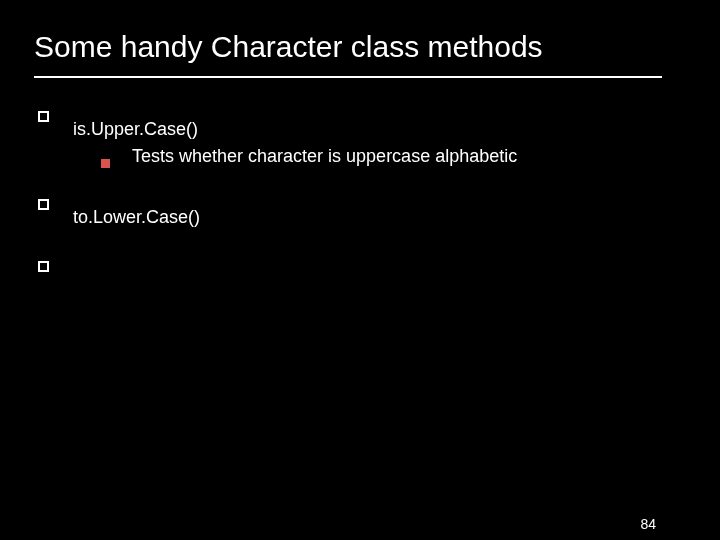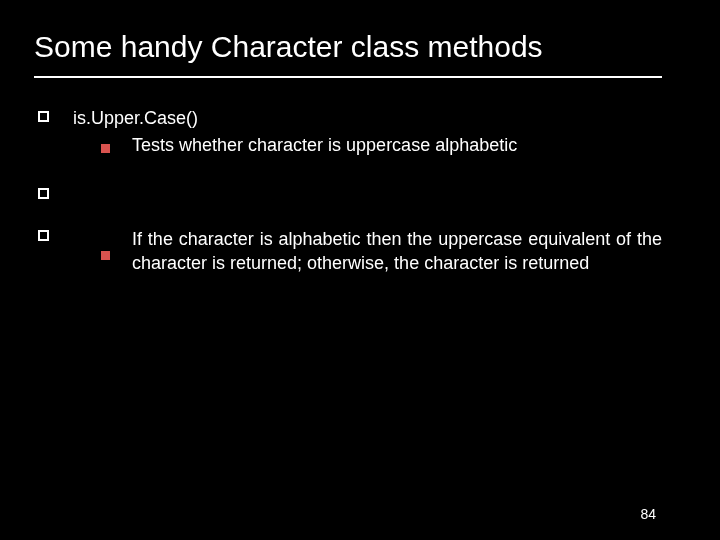--- a/index.html
+++ b/index.html
@@ -39,28 +39,29 @@
   .outline-bullet {
     width: 11px;
     height: 11px;
     border: 2px solid #fff;
     flex: 0 0 auto;
     margin-right: 24px;
     margin-top: 5px;
   }
   .top-body {
     flex: 1 1 auto;
+    margin-top: 11px;
   }
   .method-name {
     font-size: 18px;
     line-height: 1.4;
   }
   .sub-item {
     display: flex;
-    align-items: center;
+    align-items: flex-end;
     margin-top: 2px;
     padding-left: 28px;
   }
   .square-bullet {
     width: 9px;
     height: 9px;
     background: #d9534f;
     flex: 0 0 auto;
     margin-right: 22px;
     margin-top: 8px;
@@ -70,21 +71,21 @@
     line-height: 1.35;
     flex: 1 1 auto;
   }
   .justify {
     text-align: justify;
     text-align-last: left;
   }
   .page-num {
     position: absolute;
     right: 40px;
-    bottom: 18px;
+    bottom: 8px;
     font-size: 14px;
     color: #fff;
   }
 </style>
 </head>
 <body>
 
 <div class="slide">
   <h1 class="title">Some handy Character class methods</h1>
 
@@ -97,29 +98,26 @@
         <div class="sub-item">
           <span class="square-bullet"></span>
           <div class="sub-text">Tests whether character is uppercase alphabetic</div>
         </div>
       </div>
     </div>
 
     <div class="top-item">
       <span class="outline-bullet"></span>
       <div class="top-body">
+        <div class="method-name">to.Lower.Case()</div>
       </div>
     </div>
 
     <div class="top-item">
       <span class="outline-bullet"></span>
       <div class="top-body">
-        <div class="sub-item">
-          <span class="square-bullet"></span>
-          <div class="sub-text justify">If the character is alphabetic then the uppercase equivalent of the character is returned; otherwise, the character is returned</div>
-        </div>
       </div>
     </div>
 
   </div>
 
   <div class="page-num">84</div>
 </div>
 
 </body></html>

